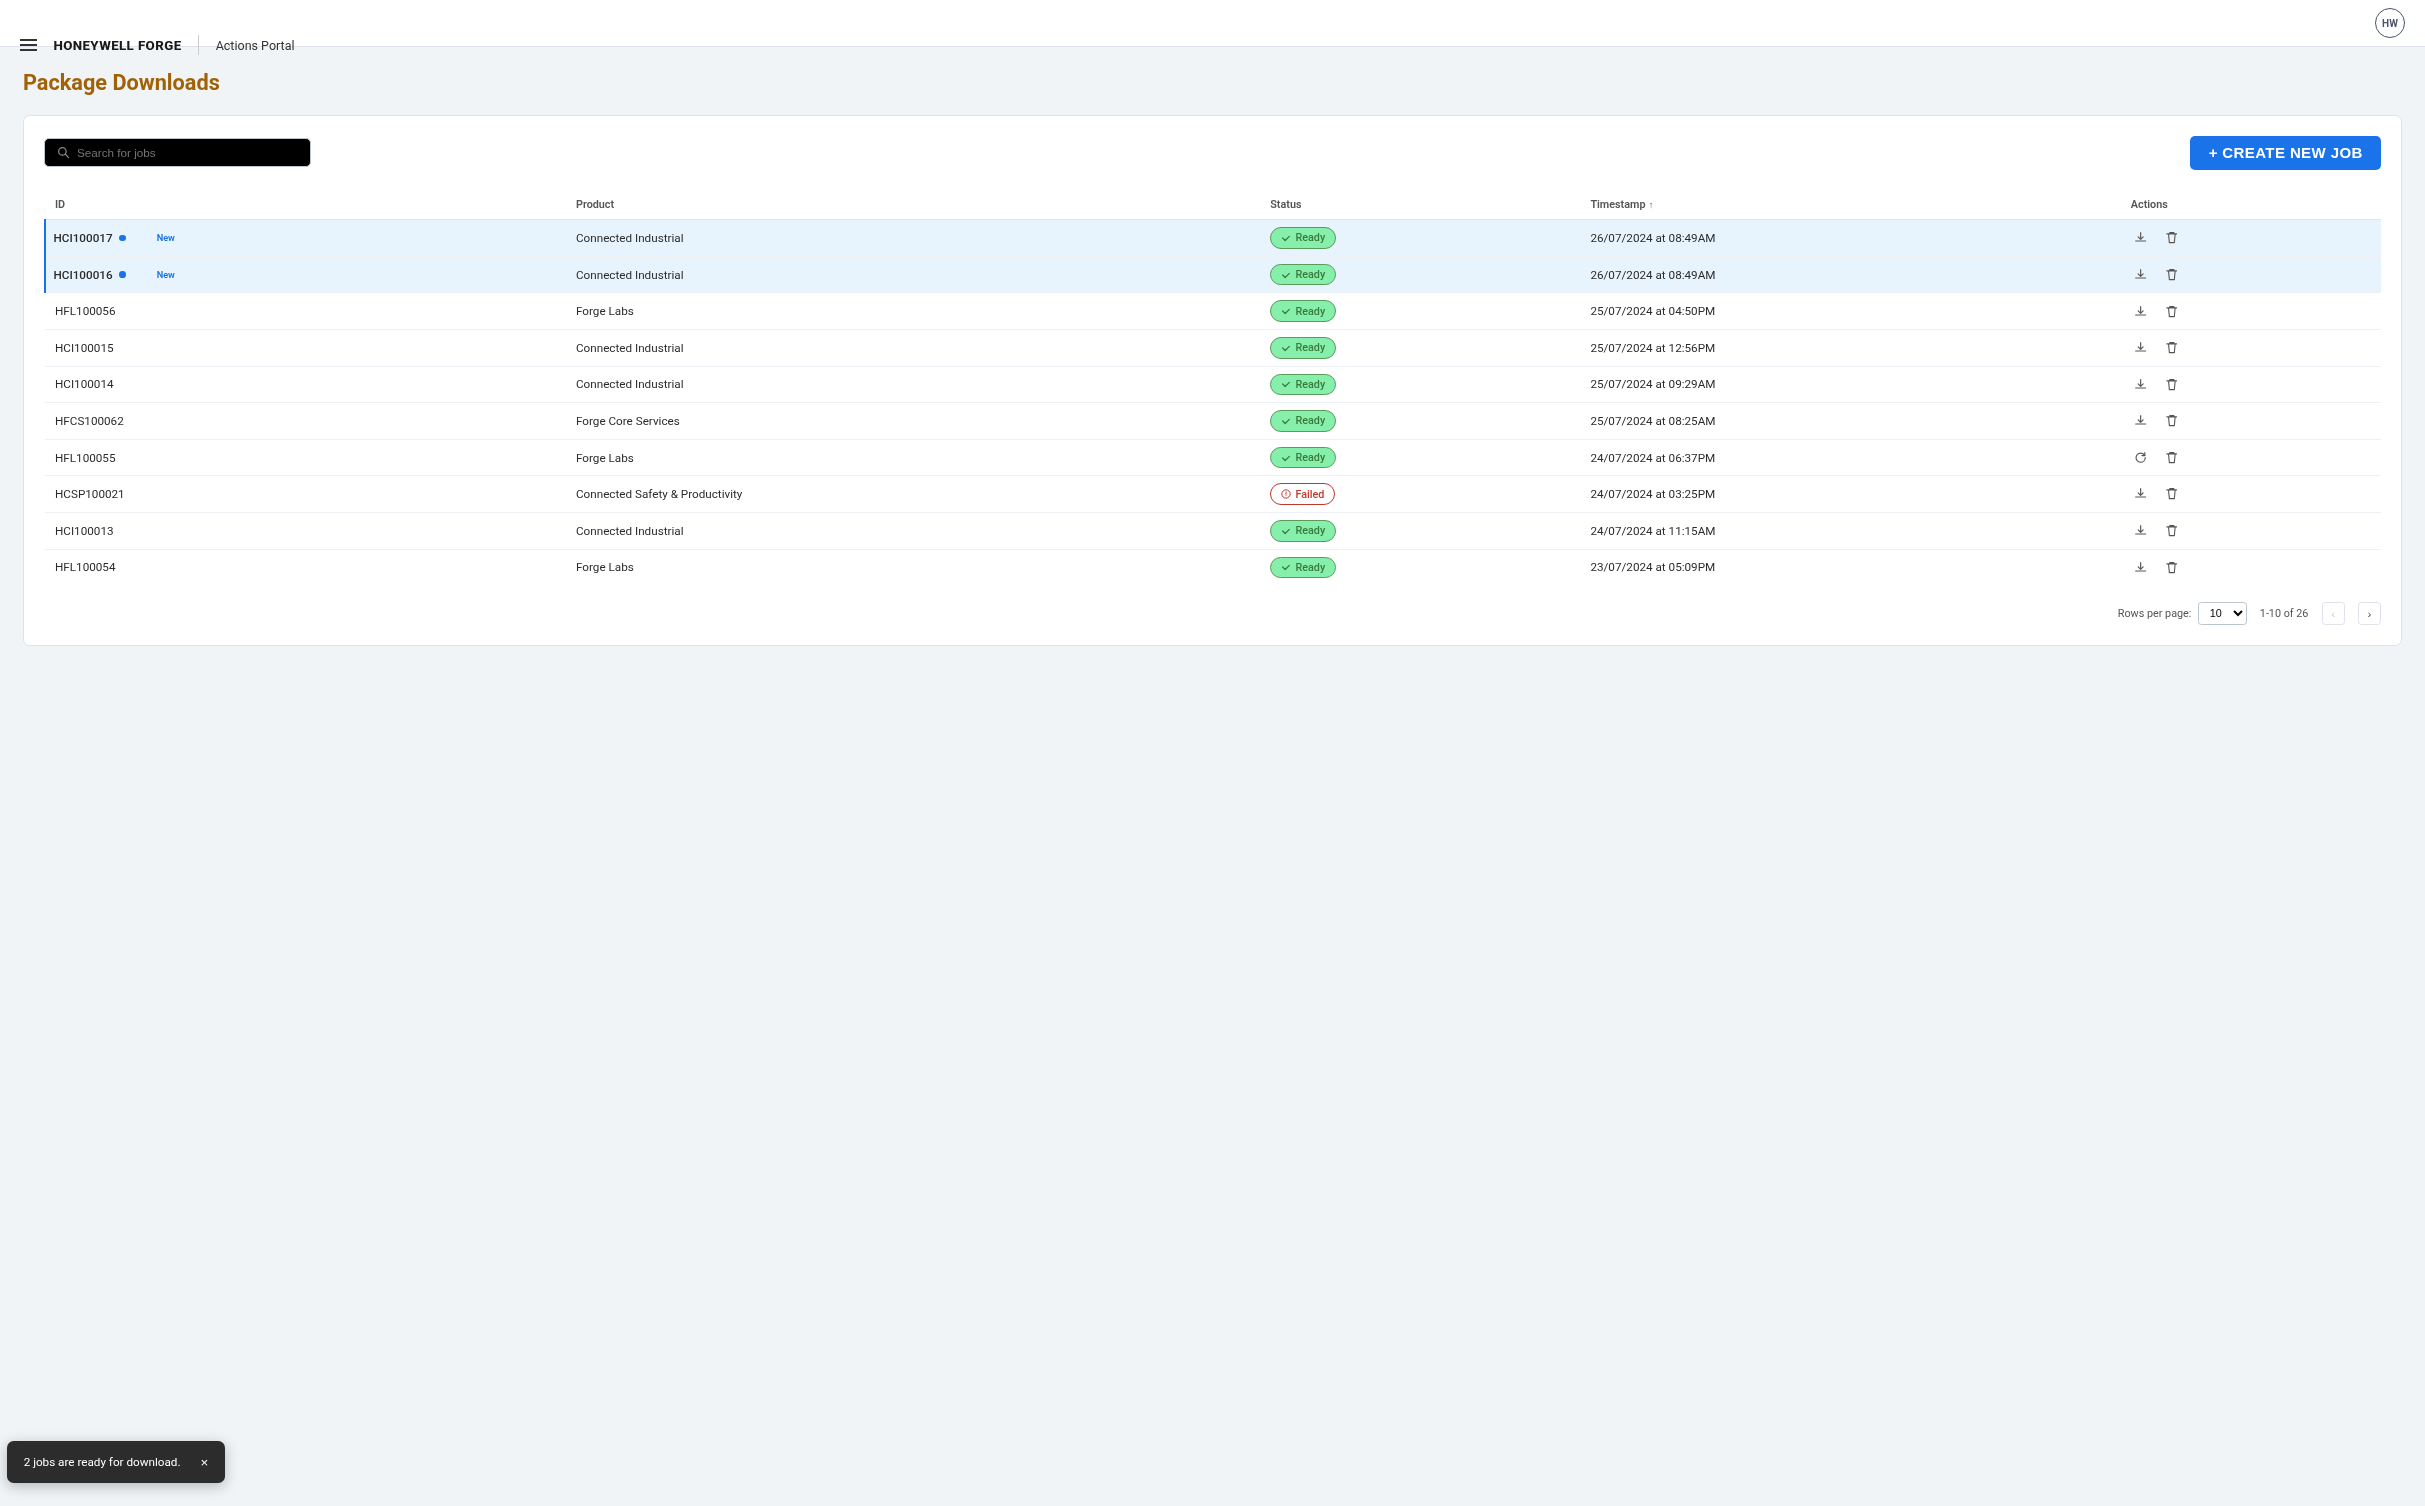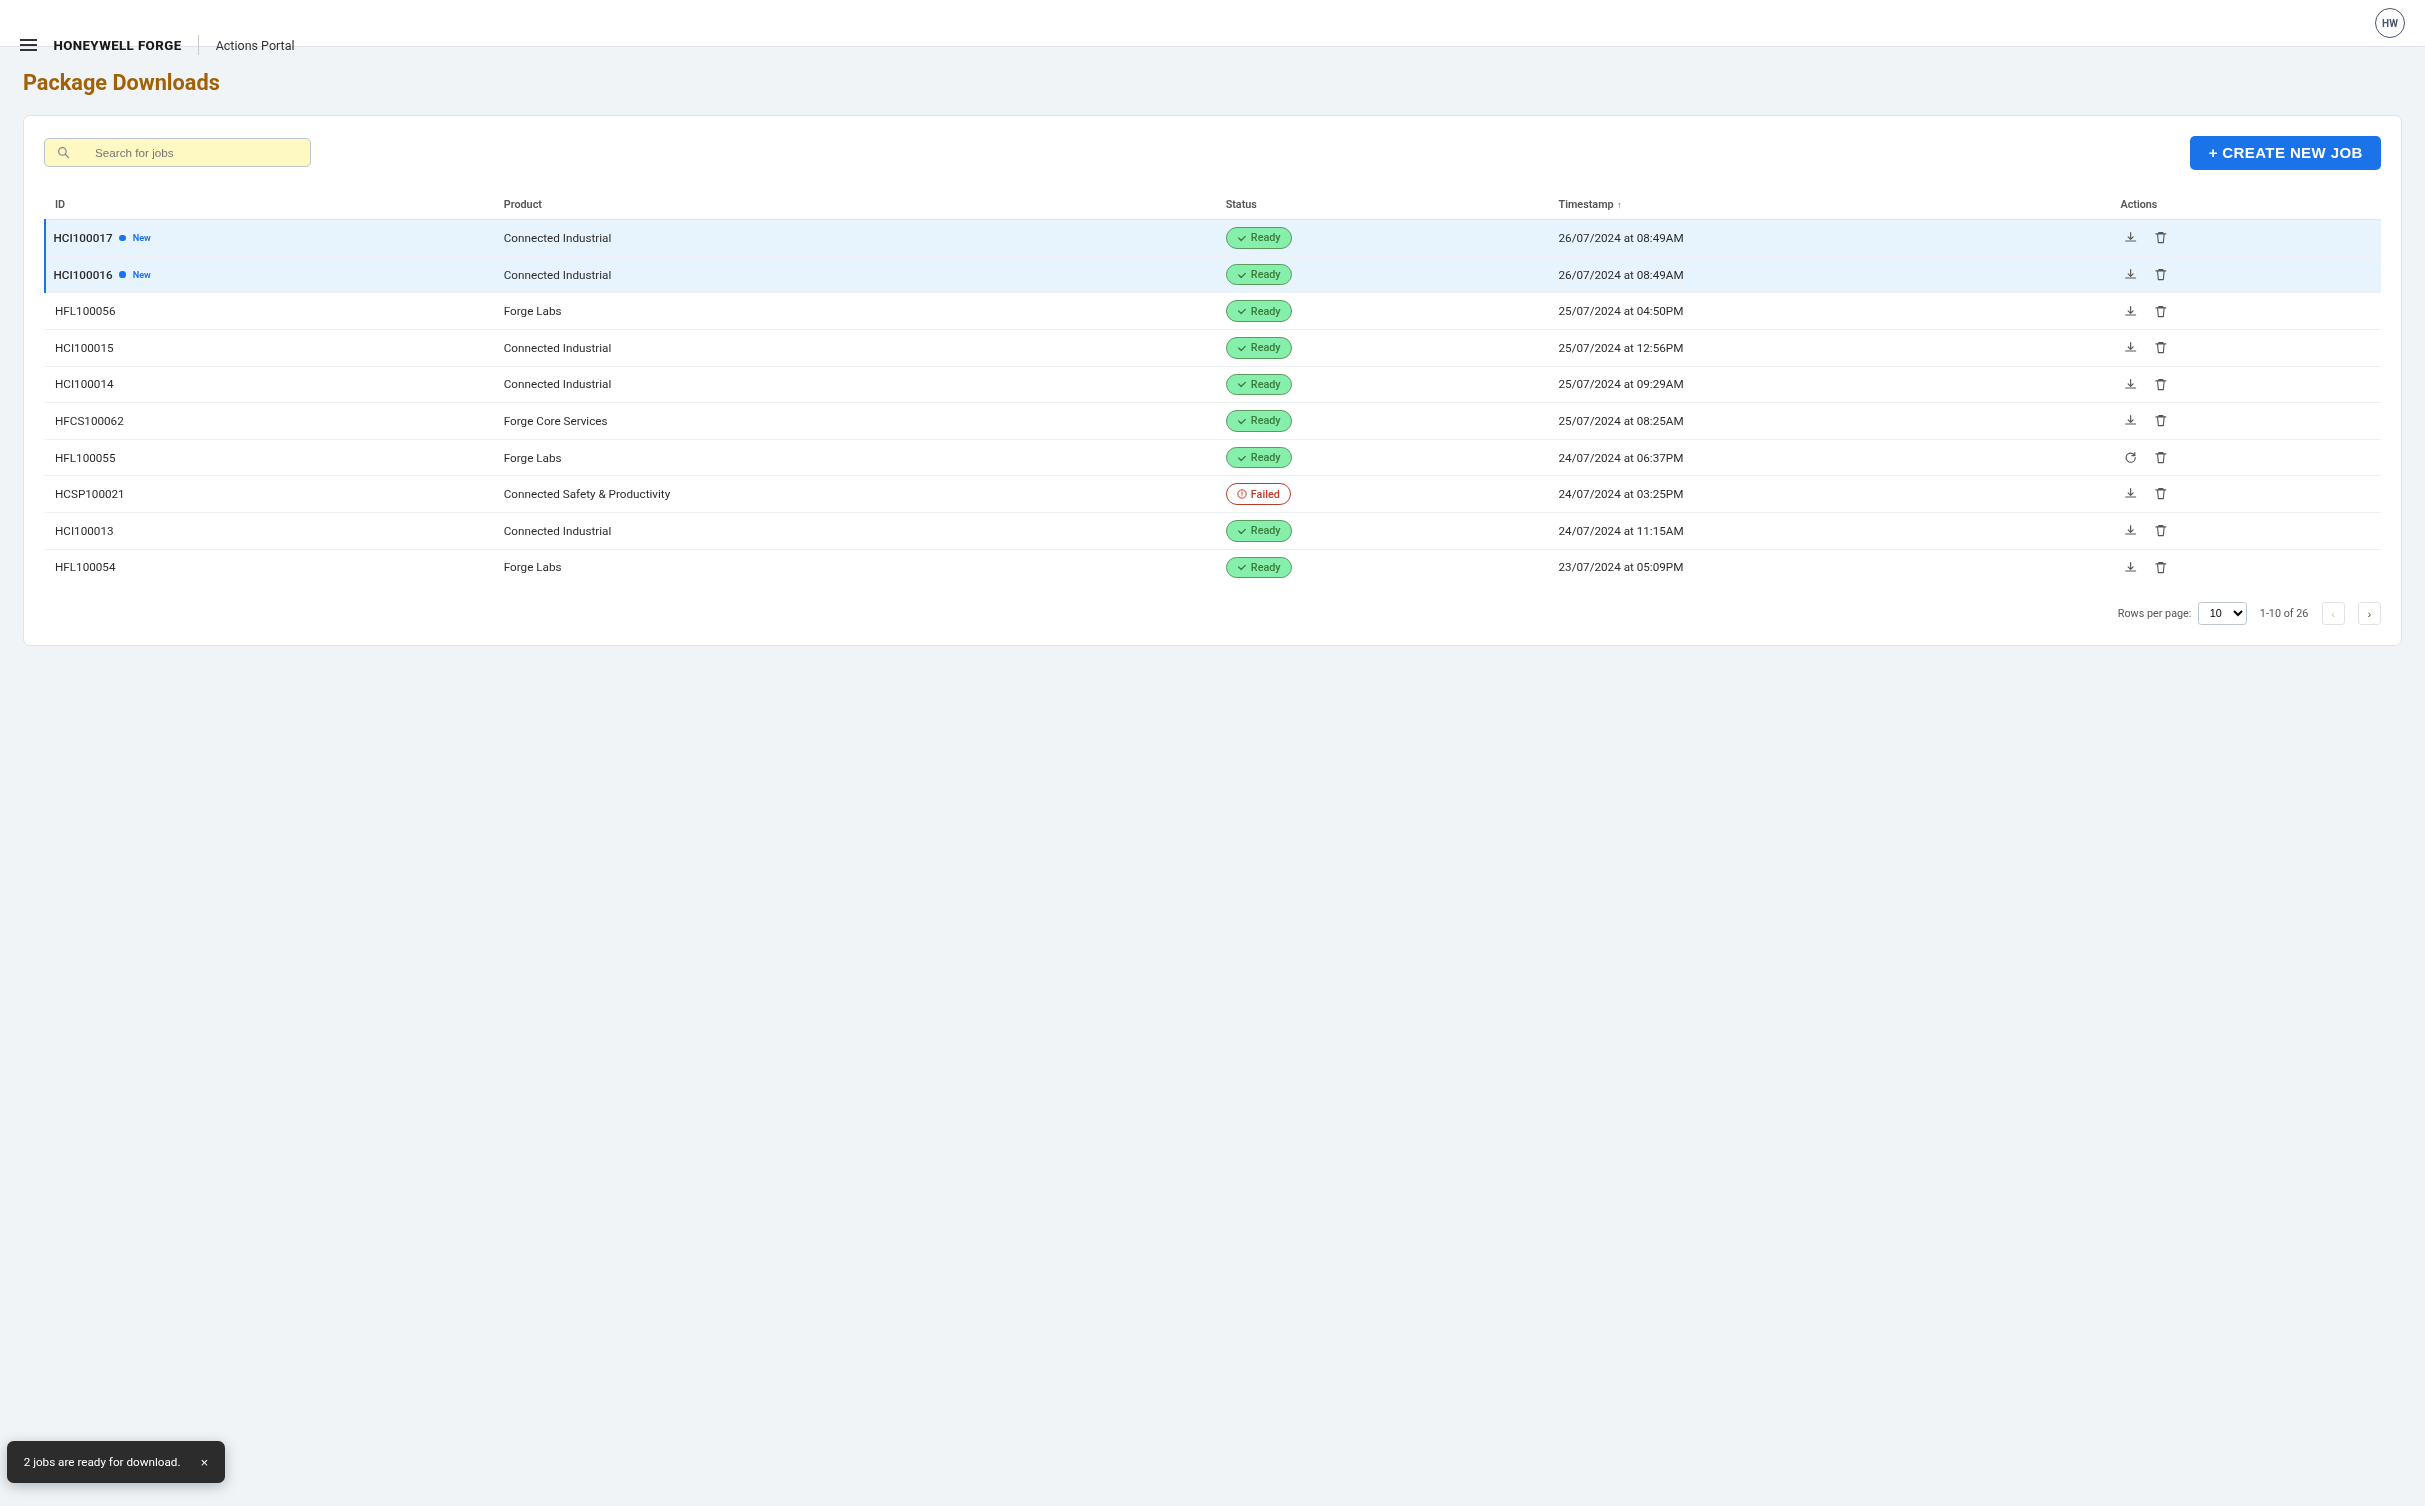--- a/index.html
+++ b/index.html
@@ -48,22 +48,22 @@
       justify-content: space-between;
       margin-bottom: 20px;
     }
     .search-box {
       display: flex;
       align-items: center;
       border: 0.8px solid #bcc5ce;
       border-radius: 5px;
       padding: 6.7px 11.7px;
       width: 267px;
-      gap: 25px;
-      background: #fef9c3;
+      gap: 7px;
+      background: #000000;
     }
     .search-box input {
       border: none;
       outline: none;
       font-size: 11.7px;
       color: #888;
       width: 100%;
       background: transparent;
     }
     .search-icon-svg { color: #888; flex-shrink: 0; }
@@ -115,20 +115,21 @@
 
     .id-cell { display: flex; align-items: center; gap: 6.7px; font-weight: 500; }
     .dot-new {
       width: 6.7px; height: 6.7px; border-radius: 50%;
       background: #1a73e8; display: inline-block; flex-shrink: 0;
     }
     .badge-new {
       font-size: 9.2px;
       color: #1a73e8;
       font-weight: 600;
+      margin-left: 24px;
     }
 
     
     .status-badge {
       display: inline-flex;
       align-items: center;
       gap: 4.2px;
       border-radius: 16.7px;
       padding: 3.3px 10px;
       font-size: 10.8px;

